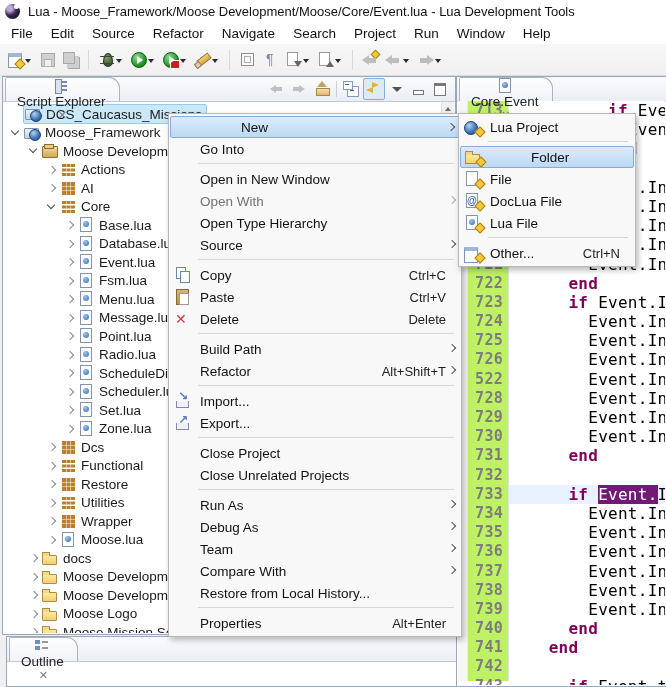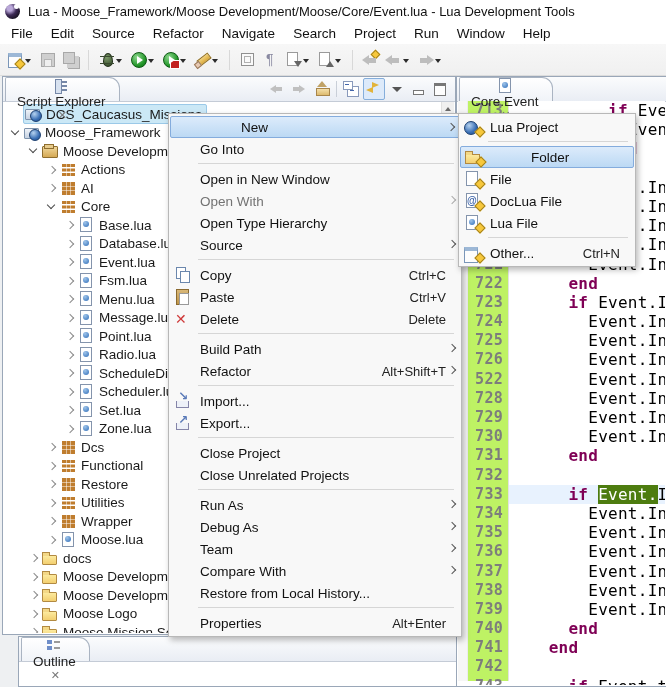--- a/index.html
+++ b/index.html
@@ -48,21 +48,21 @@
   .tb-previous-annotation::after{content:"";position:absolute;right:0px;bottom:1px;border-left:4px solid transparent;border-right:4px solid transparent;border-bottom:6px solid #666;}
   .arrL::before{content:"";position:absolute;left:0;top:4px;border-right:7px solid #bdbdbd;border-top:5px solid transparent;border-bottom:5px solid transparent;}
   .arrL::after{content:"";position:absolute;left:7px;top:6.5px;width:7px;height:5px;background:#bdbdbd;}
   .arrR::before{content:"";position:absolute;right:0;top:4px;border-left:7px solid #bdbdbd;border-top:5px solid transparent;border-bottom:5px solid transparent;}
   .arrR::after{content:"";position:absolute;right:7px;top:6.5px;width:7px;height:5px;background:#bdbdbd;}
   .tb-last-edit-location .nstar{right:0;top:0;width:5px;height:5px;}
 
   
   .panel{position:absolute;background:#fff;border:1px solid #9aa7b8;}
   #explorer{left:2px;top:76px;width:452px;height:557px;}
-  #outline{left:18px;top:636px;width:452px;height:49px;padding-left:32px;}
+  #outline{left:6px;top:636px;width:452px;height:49px;padding-left:32px;}
   #editor{left:456px;top:76px;width:209px;height:609px;border-color:#9aa7b8;}
   .phead{position:absolute;left:0;top:0;right:0;height:24px;background:linear-gradient(#fbfcfd,#e9edf4);border-bottom:1px solid #c4cbd6;display:flex;align-items:flex-end;}
   .ptab{height:23px;display:flex;align-items:center;padding:0 9px 0 7px;background:linear-gradient(#ffffff,#f0f3f8);
         border:1px solid #aab4c2;border-bottom:none;border-radius:2px 11px 0 0;margin-left:2px;position:relative;z-index:2;flex-direction:column;}
   .ptab .tlabel{font-size:13.5px;color:#222;margin:0 4px;white-space:nowrap;}
   .tclose{font-size:11px;color:#777;margin-left:2px;font-weight:bold;}
   .phead-tools{margin-left:auto;display:flex;align-items:center;height:24px;padding-right:3px;}
   .xebtn{width:20px;height:20px;position:relative;margin:0 1px;border-radius:2px;}
   .xebtn.pressed{background:#ddeafa;border:1px solid #85aedb;}
   .xe-sep{width:1px;height:16px;background:#c9cfd8;margin:0 3px;}
@@ -116,21 +116,21 @@
   
   #edbody{position:absolute;left:1px;top:24px;right:1px;bottom:1px;background:#fff;overflow:hidden;
           font-family:"DejaVu Sans Mono","Liberation Mono",monospace;font-size:16px;letter-spacing:0.27px;}
   #gutter{position:absolute;left:0;top:0;width:50px;bottom:4px;background:#bef264;border-right:1px solid #e2e2e2;font-weight:bold;}
   #gutter .ann{position:absolute;left:0;top:0;width:9px;bottom:0;background:#f6f6f6;border-right:1px solid #ececec;}
   .ln{position:relative;height:19.2px;line-height:19.2px;text-align:right;padding-right:5px;color:#7d7d7d;font-size:15px;}
   #code{position:absolute;left:51px;top:0;right:-600px;bottom:0;}
   .cl{height:19.2px;line-height:19.2px;white-space:pre;color:#000;}
   .cl.cur{background:#e8f2fe;}
   .kw{color:#7f0055;font-weight:bold;}
-  .selx{background:#4d7c0f;color:#fff;}
+  .selx{background:#701a75;color:#fff;}
 
   
   .menu{position:absolute;background:#f8f8f8;border:1px solid #b8b8b8;box-shadow:2px 3px 6px rgba(0,0,0,.28);padding:2px 1px;z-index:100;}
   #ctxmenu{left:168px;top:113px;width:290px;}
   #submenu{left:458px;top:113px;width:174px;z-index:110;}
   .mrow{height:22px;display:flex;align-items:center;position:relative;padding:0 4px 0 2px;border-radius:2px;}
   .mrow.hl{background:linear-gradient(#dcebfb,#bcd9f4);border:1px solid #84acdd;height:20px;gap:40px;}
   .msep{height:1px;background:#d6d6d6;margin:3px 6px 4px 28px;}
   .mico{width:22px;height:17px;position:relative;flex:none;margin-right:6px;}
   .mlabel{font-size:13.5px;color:#111;white-space:nowrap;}

